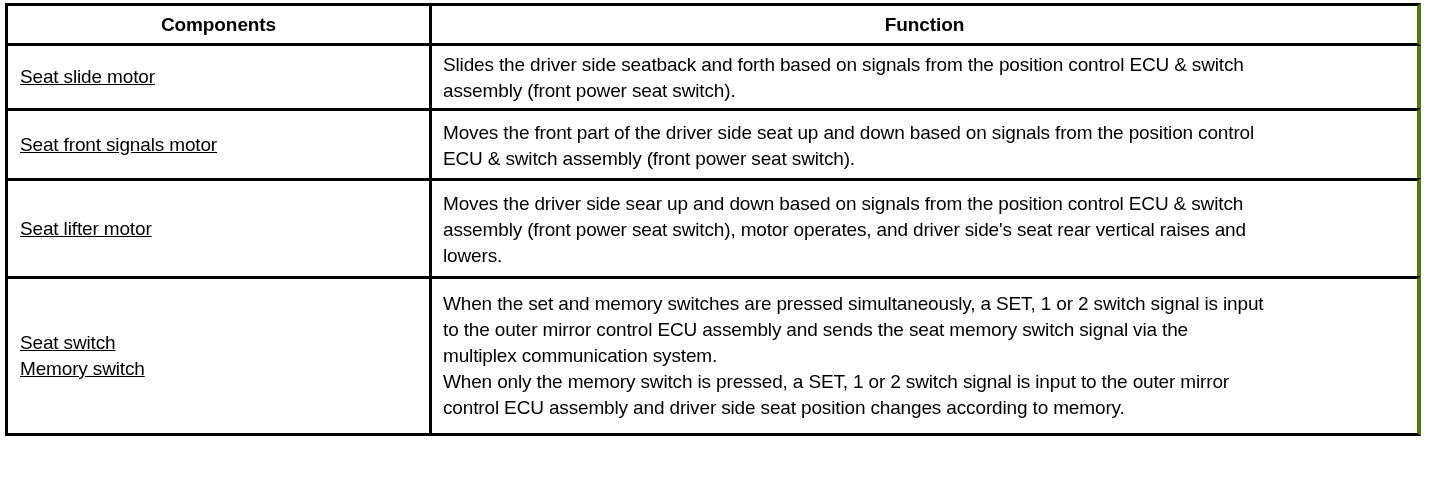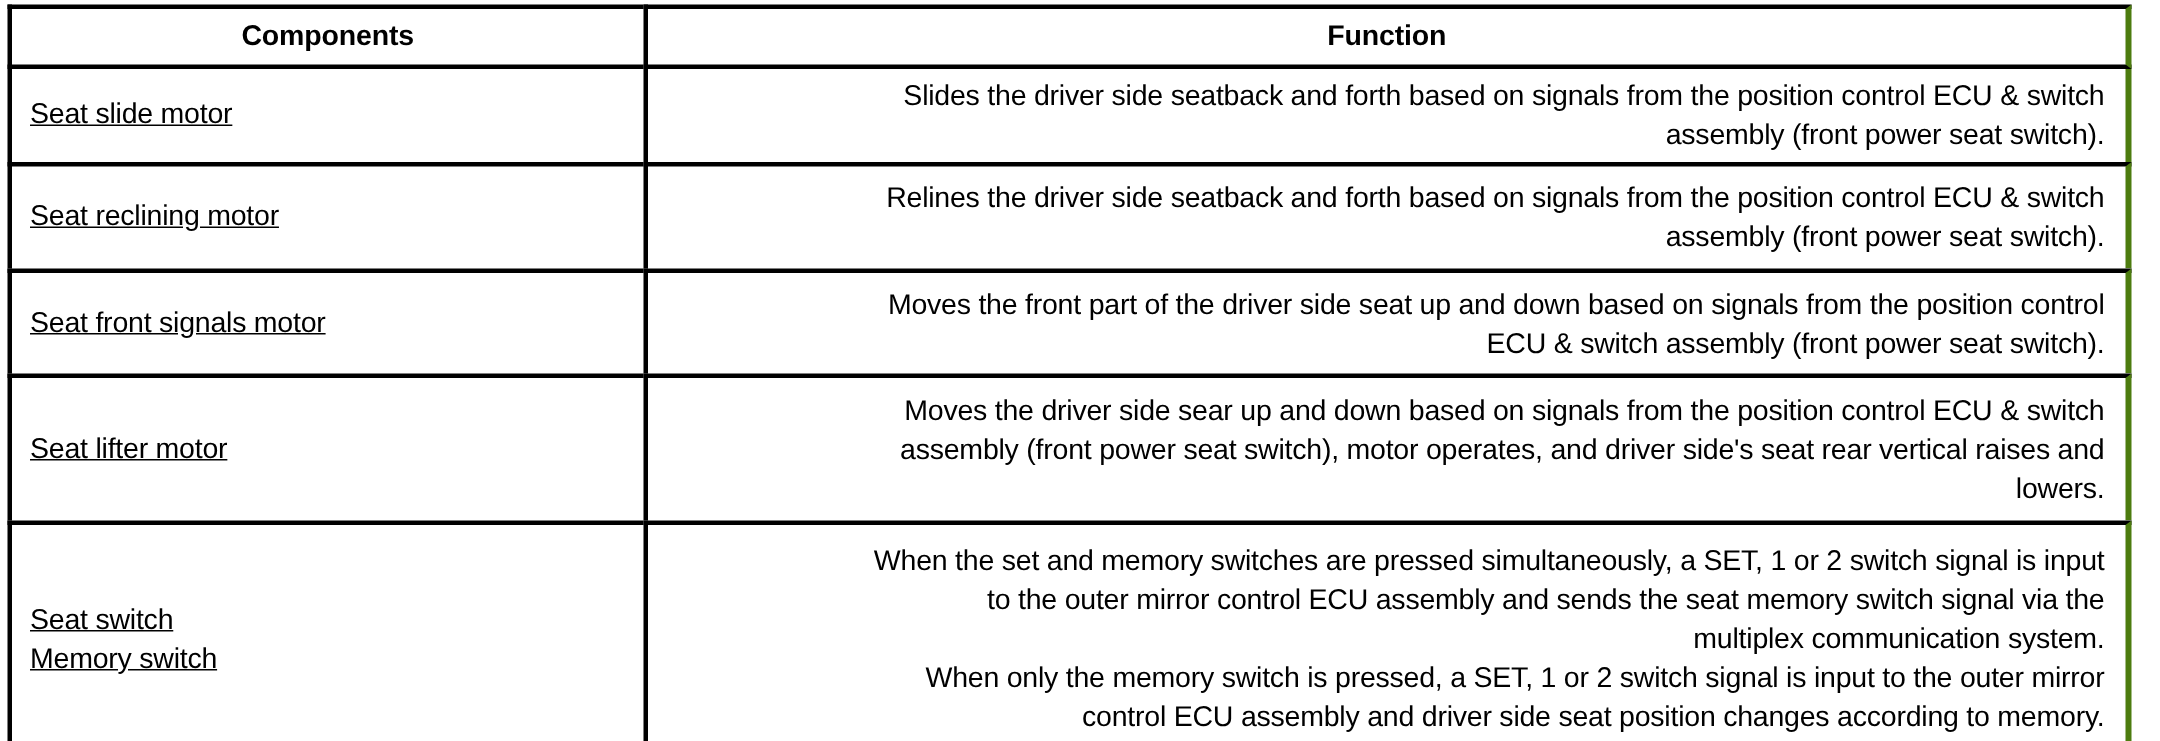--- a/index.html
+++ b/index.html
@@ -74,21 +74,21 @@
   .body-row:first-of-type > td { border-top: 0; }
 
   .cell-inner {
     padding: 0 10px 0 11px;
     font-size: 19px;
     line-height: 26px;
     letter-spacing: -0.15px;
     white-space: pre-line;
   }
   .cell-comp .cell-inner { padding-left: 12px; text-decoration: underline; }
-  .cell-func .cell-inner { padding-left: 11px; padding-right: 14px; text-align: right; }
+  .cell-func .cell-inner { padding-left: 11px; padding-right: 28px; }
 
   
   .r1 > td { height: 62px; }
   .r2 > td { height: 68px; }
   .r3 > td { height: 67px; }
   .r4 > td { height: 95px; }
   .r5 > td { height: 154px; }
 
   .cell-func .cell-inner { padding-top: 2px; }
   .r5 .cell-func .cell-inner { padding-top: 0; }
@@ -119,29 +119,20 @@
       <tr class="body-row r1">
         <td class="cell-comp">
           <div class="cell-inner">Seat slide motor</div>
         </td>
         <td class="cell-func">
           <div class="cell-inner">Slides the driver side seatback and forth based on signals from the position control ECU &amp; switch
 assembly (front power seat switch).</div>
         </td>
       </tr>
 
-      <tr class="body-row r2">
-        <td class="cell-comp">
-          <div class="cell-inner">Seat reclining motor</div>
-        </td>
-        <td class="cell-func">
-          <div class="cell-inner">Relines the driver side seatback and forth based on signals from the position control ECU &amp; switch
-assembly (front power seat switch).</div>
-        </td>
-      </tr>
 
       <tr class="body-row r3">
         <td class="cell-comp">
           <div class="cell-inner">Seat front signals motor</div>
         </td>
         <td class="cell-func">
           <div class="cell-inner">Moves the front part of the driver side seat up and down based on signals from the position control
 ECU &amp; switch assembly (front power seat switch).</div>
         </td>
       </tr>

